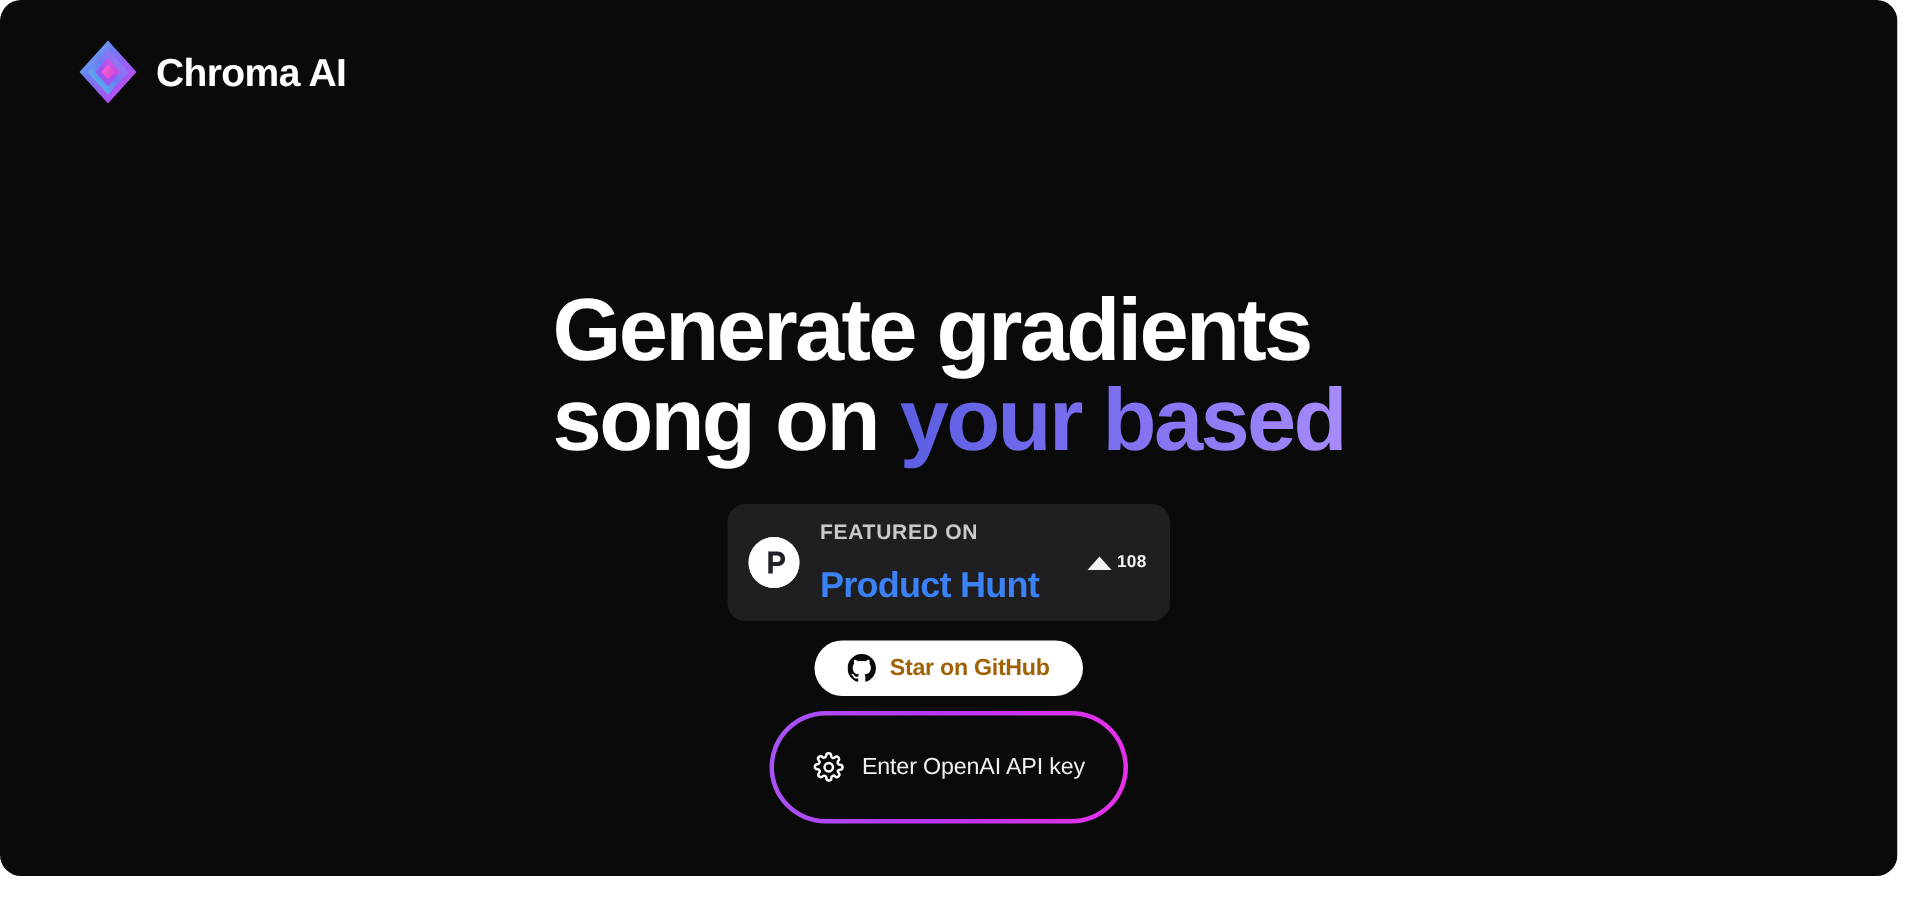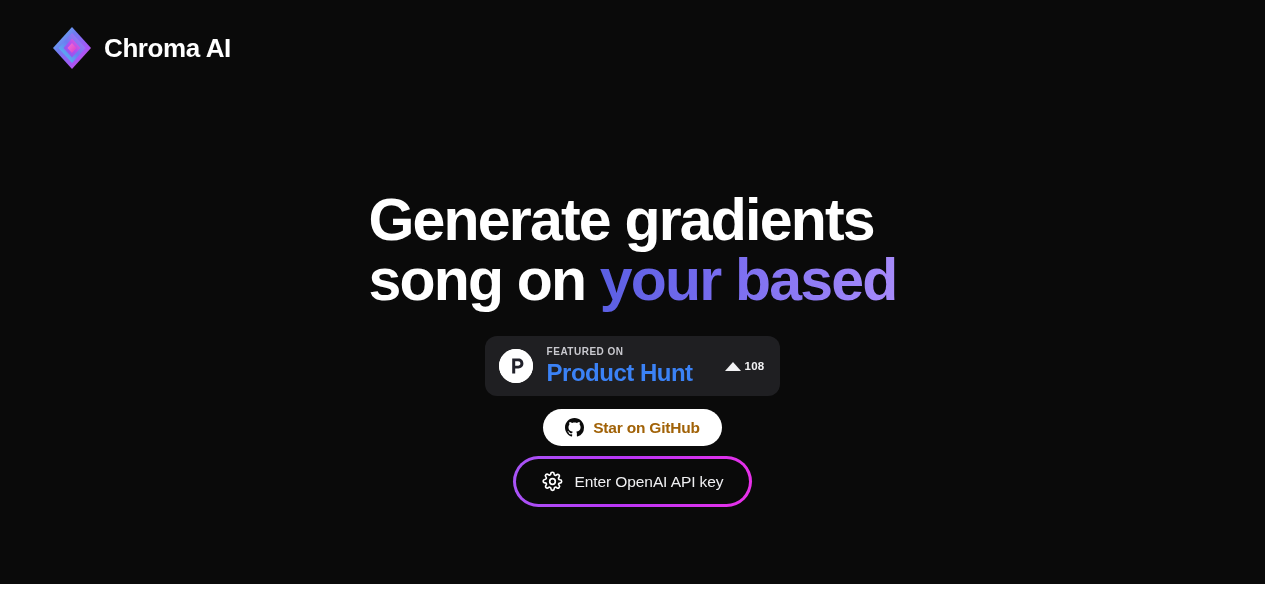--- a/index.html
+++ b/index.html
@@ -24,20 +24,21 @@
     height: 600px;
     display: flex;
   }
 
   .page {
     position: relative;
     width: 1265px;
     height: 584px;
     background: #0a0a0a;
     overflow: hidden;
+    border-radius: 14px;
   }
 
   .scrollbar-track {
     width: 15px;
     height: 600px;
     background: #ffffff;
     position: relative;
   }
   .scrollbar-thumb {
     position: absolute;
@@ -158,26 +159,26 @@
   }
   .ph-logo svg { display: block; }
 
   .ph-text {
     display: flex;
     flex-direction: column;
     align-items: flex-start;
     line-height: 1;
   }
   .ph-kicker {
-    font-size: 10px;
+    font-size: 14px;
     font-weight: 700;
     letter-spacing: 0.5px;
     color: #c9c9cf;
     text-transform: uppercase;
-    margin-bottom: 4px;
+    margin-bottom: 18px;
   }
   .ph-title {
     font-size: 24px;
     font-weight: 700;
     letter-spacing: -0.5px;
     color: #3b82f6;
   }
 
   .ph-votes {
     margin-left: auto;
@@ -222,21 +223,21 @@
   
   .api-button {
     position: relative;
     display: flex;
     align-items: center;
     justify-content: center;
     gap: 12px;
     background: #0a0a0a;
     border: none;
     border-radius: 999px;
-    padding: 12px 26px;
+    padding: 24px 26px;
     font-size: 15.5px;
     font-weight: 400;
     letter-spacing: -0.1px;
     color: #f0f0f2;
     font-family: "Liberation Sans", sans-serif;
     cursor: pointer;
     z-index: 1;
   }
   .api-button::before {
     content: "";

